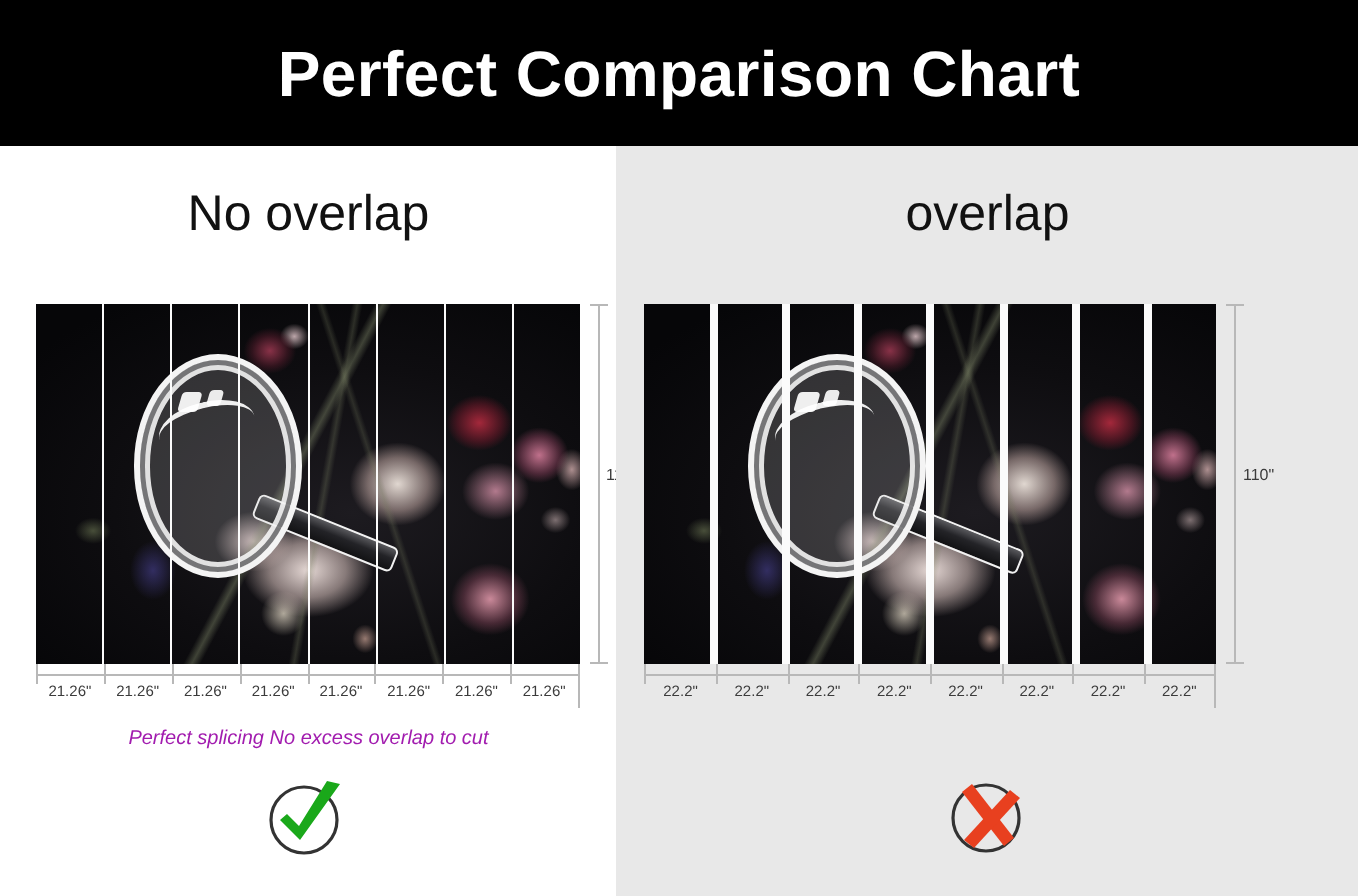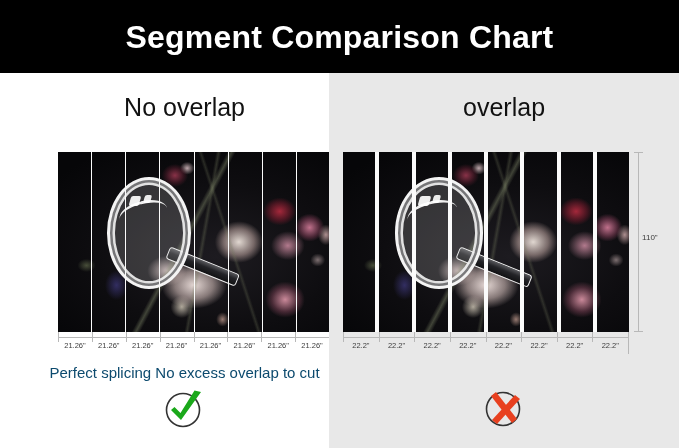--- a/index.html
+++ b/index.html
@@ -44,21 +44,20 @@
     display: flex;
   }
   .panel {
     position: relative;
     height: 100%;
     box-sizing: border-box;
   }
   .panel-left {
     width: 338px;
     background: #ffffff;
-    margin-left: 40px;
   }
   .panel-right {
     width: 402px;
     background: #e8e8e8;
     padding-left: 42px;
   }
 
   .panel-heading {
     position: absolute;
     top: 22px;
@@ -266,40 +265,41 @@
     border-right: 1px solid #b8b8b8;
   }
 
   
   .caption {
     position: absolute;
     top: 291px;
     left: 0;
     width: 100%;
     text-align: center;
-    font-size: 15px;
-    color: #0c4a6e;
+    font-size: 10px;
+    color: #a21caf;
+    font-style: italic;
   }
 
   
   .verdict {
     position: absolute;
     top: 316px;
     left: 0;
     width: 100%;
     display: flex;
     justify-content: center;
   }
   .verdict svg { display: block; }
 </style>
 </head>
 <body>
 
 <div class="title-banner">
-  <div class="title-text">Segment Comparison Chart</div>
+  <div class="title-text">Perfect Comparison Chart</div>
 </div>
 
 <div class="panels">
 
   <div class="panel panel-left">
 
     <div class="panel-heading">No overlap</div>
 
     <div class="mural-wrap">
       <div class="mural">

